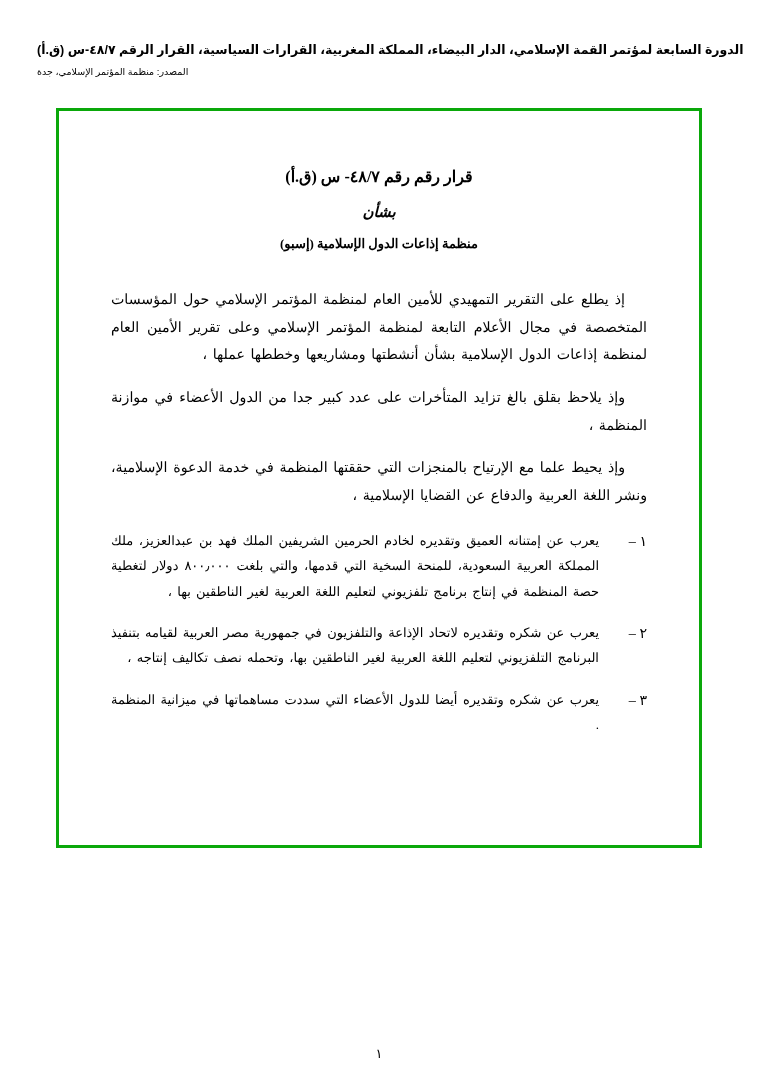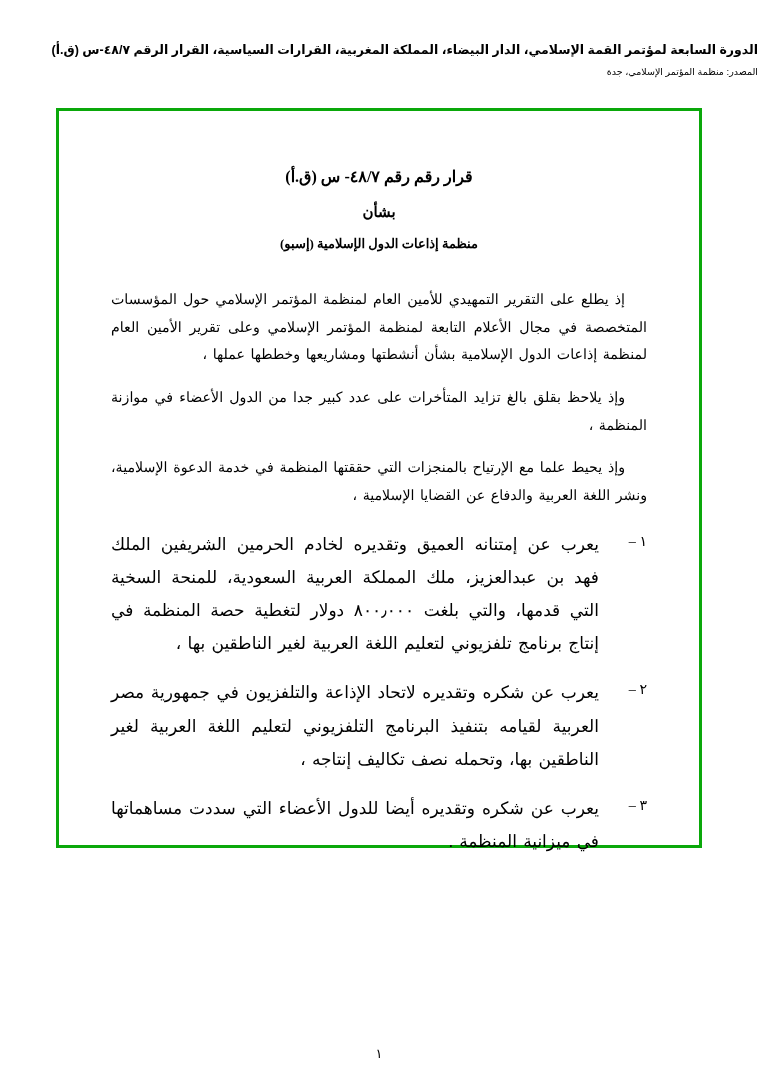--- a/index.html
+++ b/index.html
@@ -15,21 +15,21 @@
     color: #000000;
     overflow: hidden;
   }
   .page {
     position: relative;
     width: 758px;
     height: 1078px;
     box-sizing: border-box;
   }
   .doc-header {
-    text-align: right;
+    text-align: left;
     padding-top: 42px;
     margin-left: 37px;
   }
   .header-line {
     font-family: "Liberation Sans", "DejaVu Sans", sans-serif;
     font-weight: bold;
     font-size: 12.5px;
     letter-spacing: 0px;
     color: #000;
     direction: rtl;
@@ -63,20 +63,21 @@
     font-size: 16px;
     font-weight: bold;
     margin-bottom: 17px;
     letter-spacing: 0.5px;
   }
   .title-2 {
     font-size: 15px;
     font-weight: bold;
     margin-bottom: 15px;
     letter-spacing: 3px;
+    font-style: italic;
   }
   .title-3 {
     font-size: 13px;
     font-weight: bold;
     letter-spacing: 0.5px;
   }
   p.para {
     font-size: 14.2px;
     line-height: 1.95;
     text-align: justify;
@@ -103,21 +104,21 @@
   .item-num {
     flex: 0 0 42px;
     font-size: 14.2px;
     line-height: 1.95;
     text-align: right;
     padding-left: 6px;
     white-space: nowrap;
   }
   .item-text {
     flex: 1 1 auto;
-    font-size: 17px;
+    font-size: 13px;
     line-height: 1.95;
     text-align: justify;
     text-align-last: right;
     word-spacing: 2px;
   }
   .page-number {
     position: absolute;
     bottom: 16px;
     left: 0;
     right: 0;

